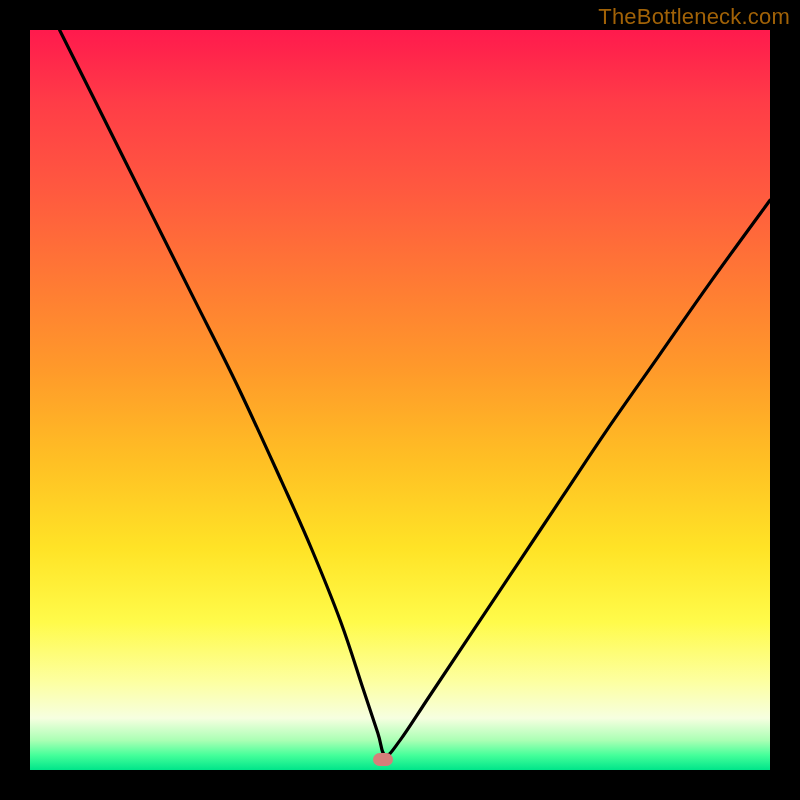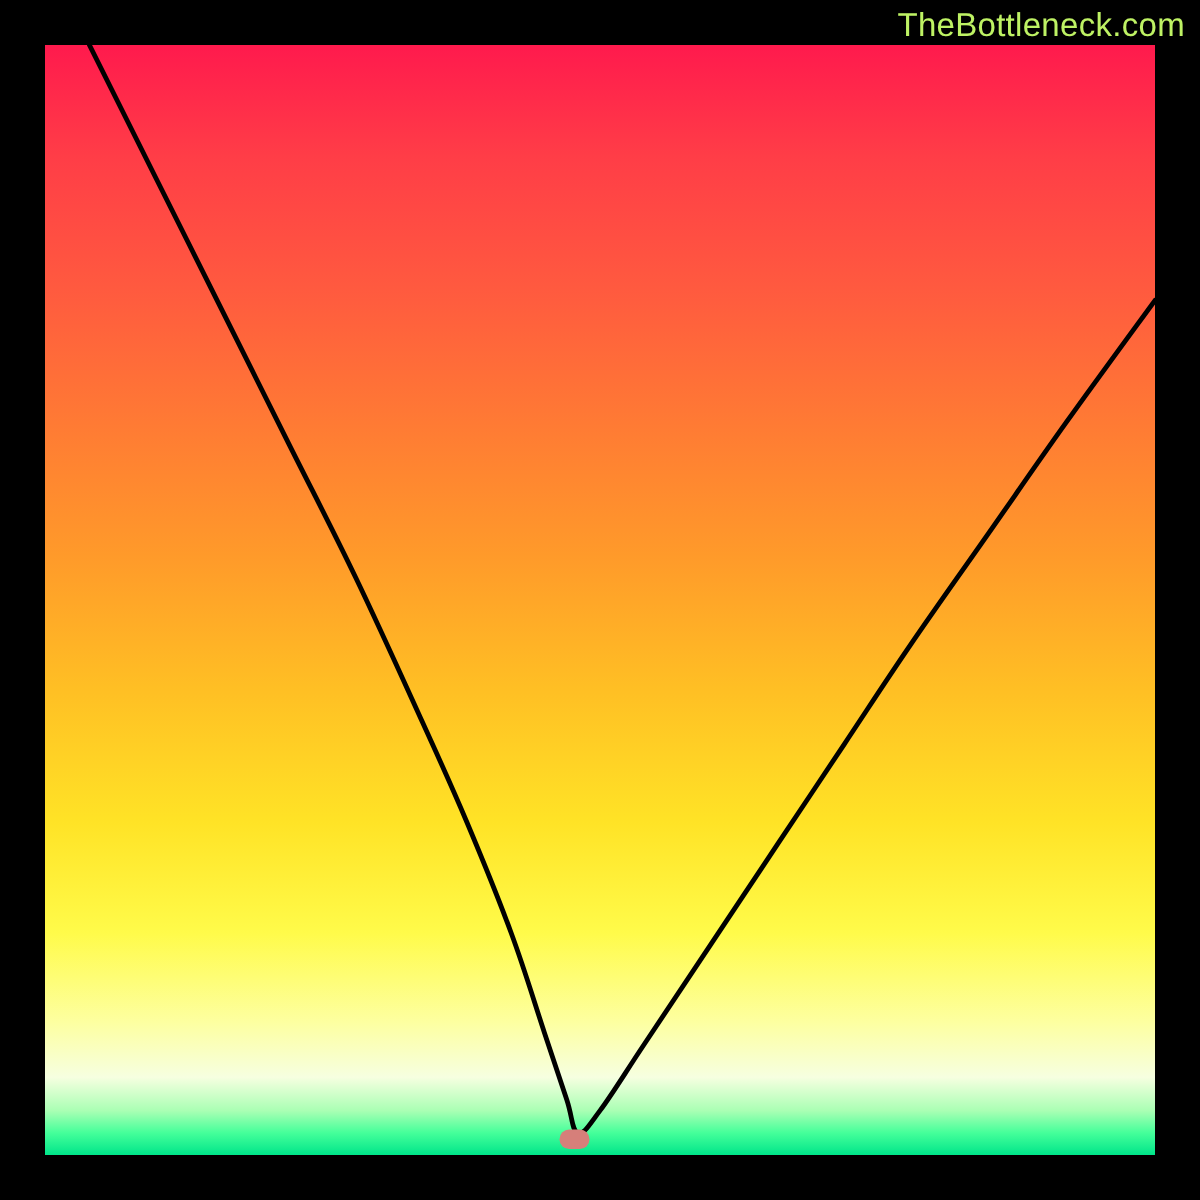--- a/index.html
+++ b/index.html
@@ -53,21 +53,21 @@
     position: absolute;
     width: 20px;
     height: 13px;
     border-radius: 7px;
     background: #d67f7a;
   }
   .watermark {
     position: absolute;
     top: 4px;
     right: 10px;
-    color: #bef264;
+    color: #a16207;
     font-size: 22px;
     font-weight: 500;
     letter-spacing: 0.2px;
   }
 </style>
 </head>
 <body>
 
 <div class="frame">
 

